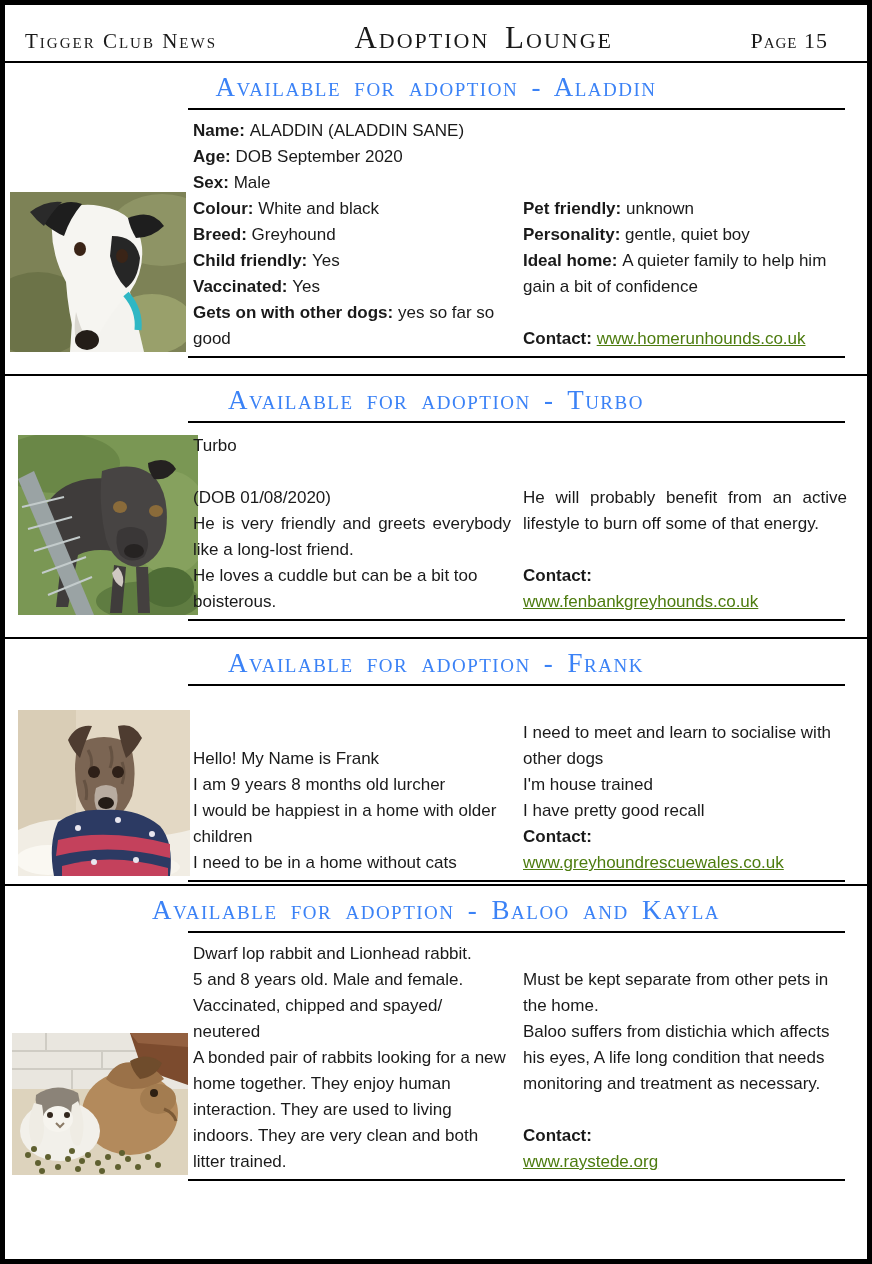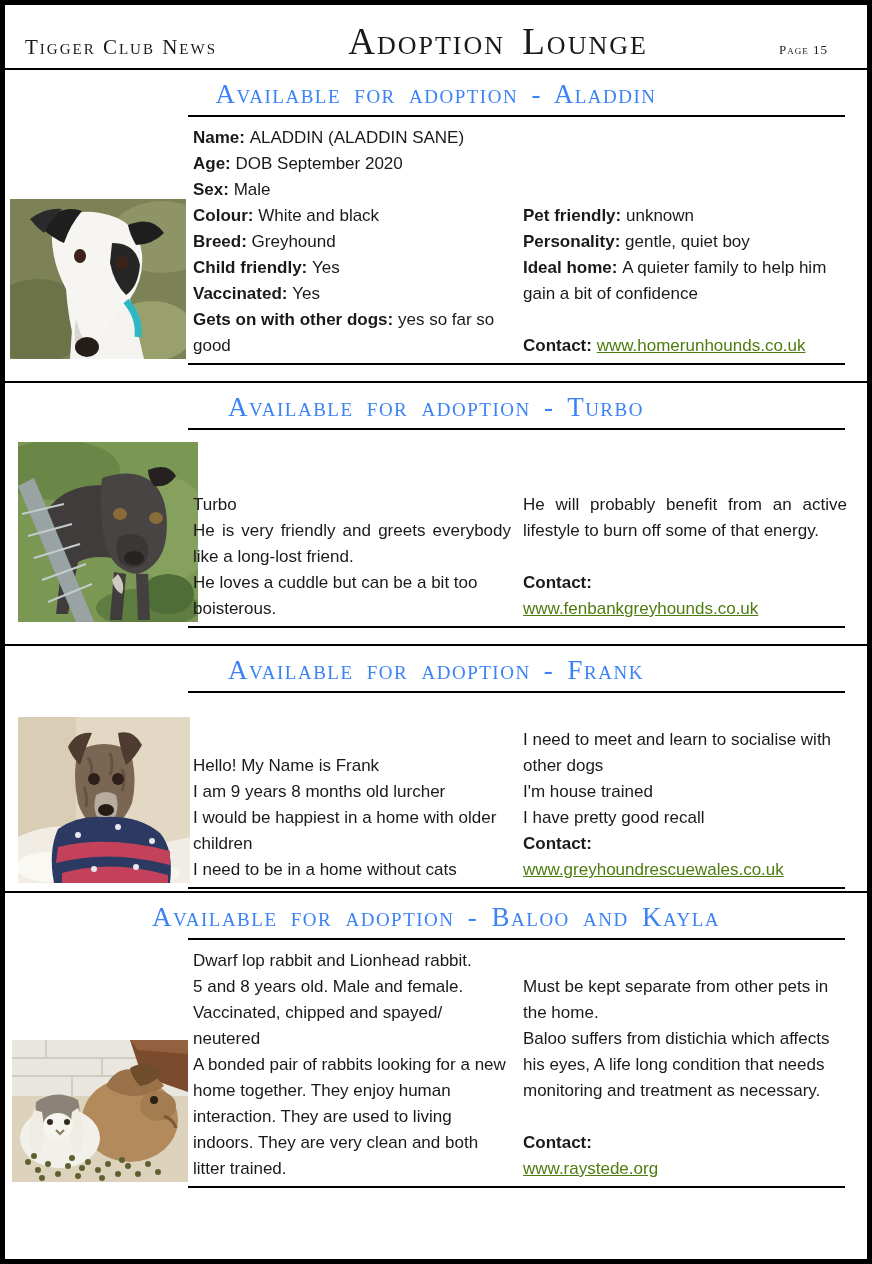--- a/index.html
+++ b/index.html
@@ -11,22 +11,22 @@
     font-family:"Liberation Sans","DejaVu Sans",sans-serif; color:#1a1a1a;
   }
   
   .header {
     display:flex; align-items:baseline; justify-content:space-between;
     padding:15px 39px 5px 20px;
     font-family:"Liberation Serif","DejaVu Serif",serif;
     font-variant:small-caps;
   }
   .nameplate { font-size:21px; letter-spacing:2px; }
-  .main-title { font-size:37px; letter-spacing:2px; word-spacing:6px; }
-  .page-num  { font-size:13px; letter-spacing:1px; }
+  .main-title { font-size:31px; letter-spacing:2px; word-spacing:6px; }
+  .page-num  { font-size:22px; letter-spacing:1px; }
   
   .rule { border-top:2px solid #000; height:0; }
   .content-rule { margin-left:183px; margin-right:22px; }
   .full-rule { margin:0; }
   .sep-gap-a { margin-top:16px; }
   .sep-gap-b { margin-top:2px; }
   
   h2.section-heading {
     font-family:"Liberation Serif","DejaVu Serif",serif;
     font-variant:small-caps; font-weight:400;
@@ -134,20 +134,21 @@
             <line x1="4" y1="72" x2="46" y2="62"></line>
             <line x1="10" y1="94" x2="54" y2="82"></line>
             <line x1="16" y1="116" x2="62" y2="102"></line>
             <line x1="24" y1="138" x2="68" y2="122"></line>
             <line x1="30" y1="160" x2="74" y2="142"></line>
           </g>
         </svg>
       </div>
       <div class="col left">
           <p class="line">Turbo</p>
+          <p class="line gap">(DOB 01/08/2020)</p>
           <p class="line justify">He is very friendly and greets everybody like a long-lost friend.</p>
           <p class="line">He loves a cuddle but can be a bit too boisterous.</p>
         </div>
       <div class="col right">
           <p class="line justify">He will probably benefit from an active lifestyle to burn off some of that energy.</p>
           <p class="line gap"><b>Contact: </b></p>
           <p class="line"><a class="weblink" href="#">www.fenbankgreyhounds.co.uk</a></p>
         </div>
     </div>
     <div class="rule content-rule"></div>

